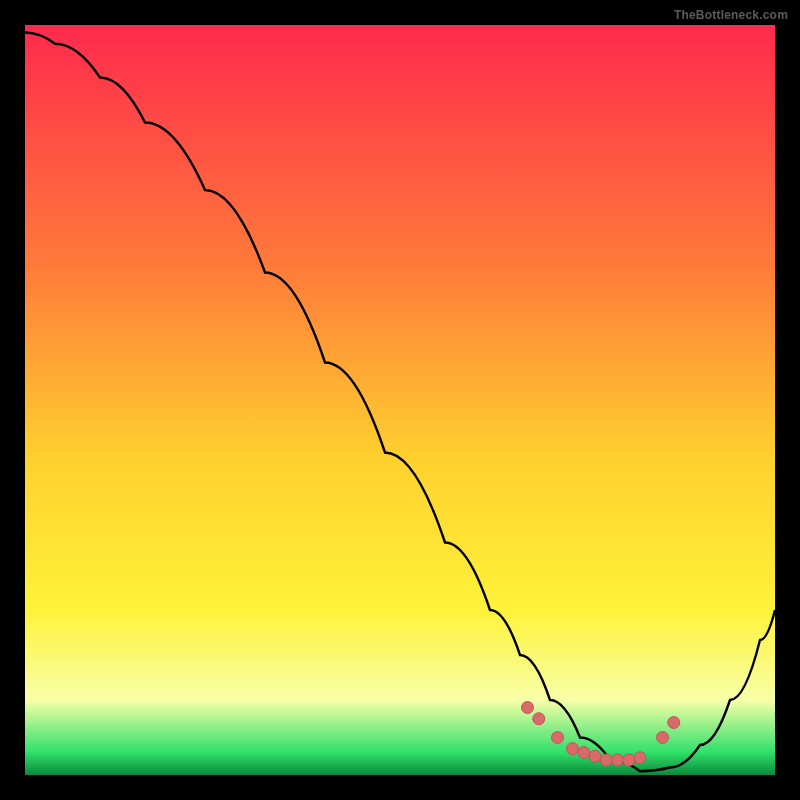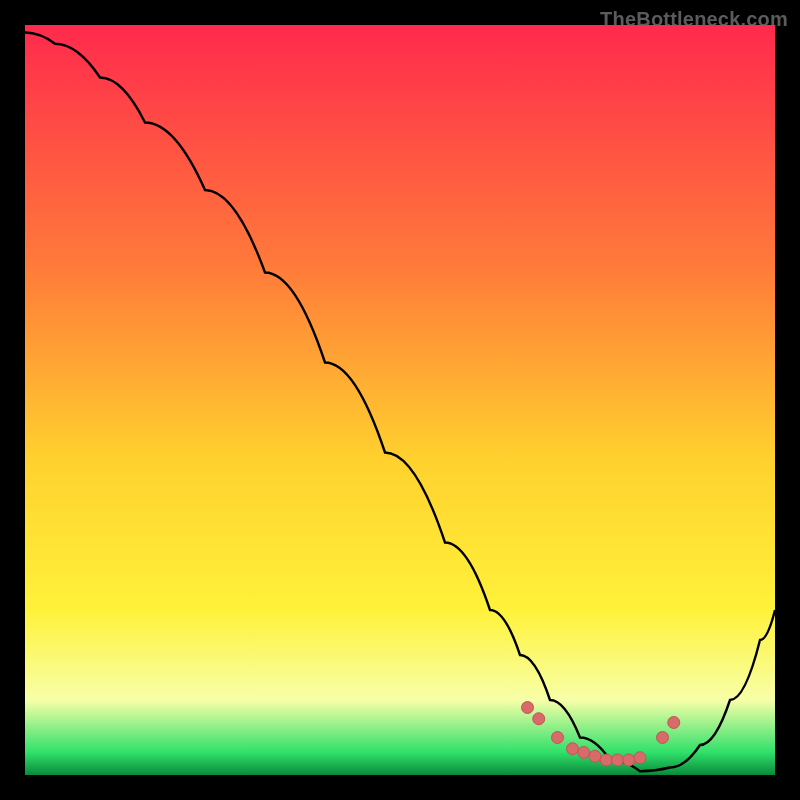--- a/index.html
+++ b/index.html
@@ -15,21 +15,21 @@
     position: relative;
     width: 800px;
     height: 800px;
     background: #000;
   }
   .watermark {
     position: absolute;
     top: 8px;
     right: 12px;
     color: #5b5b5b;
-    font-size: 20px;
+    font-size: 12px;
     font-weight: 600;
     letter-spacing: 0.2px;
     user-select: none;
   }
   .plot {
     position: absolute;
     left: 25px;
     top: 25px;
     width: 750px;
     height: 750px;

